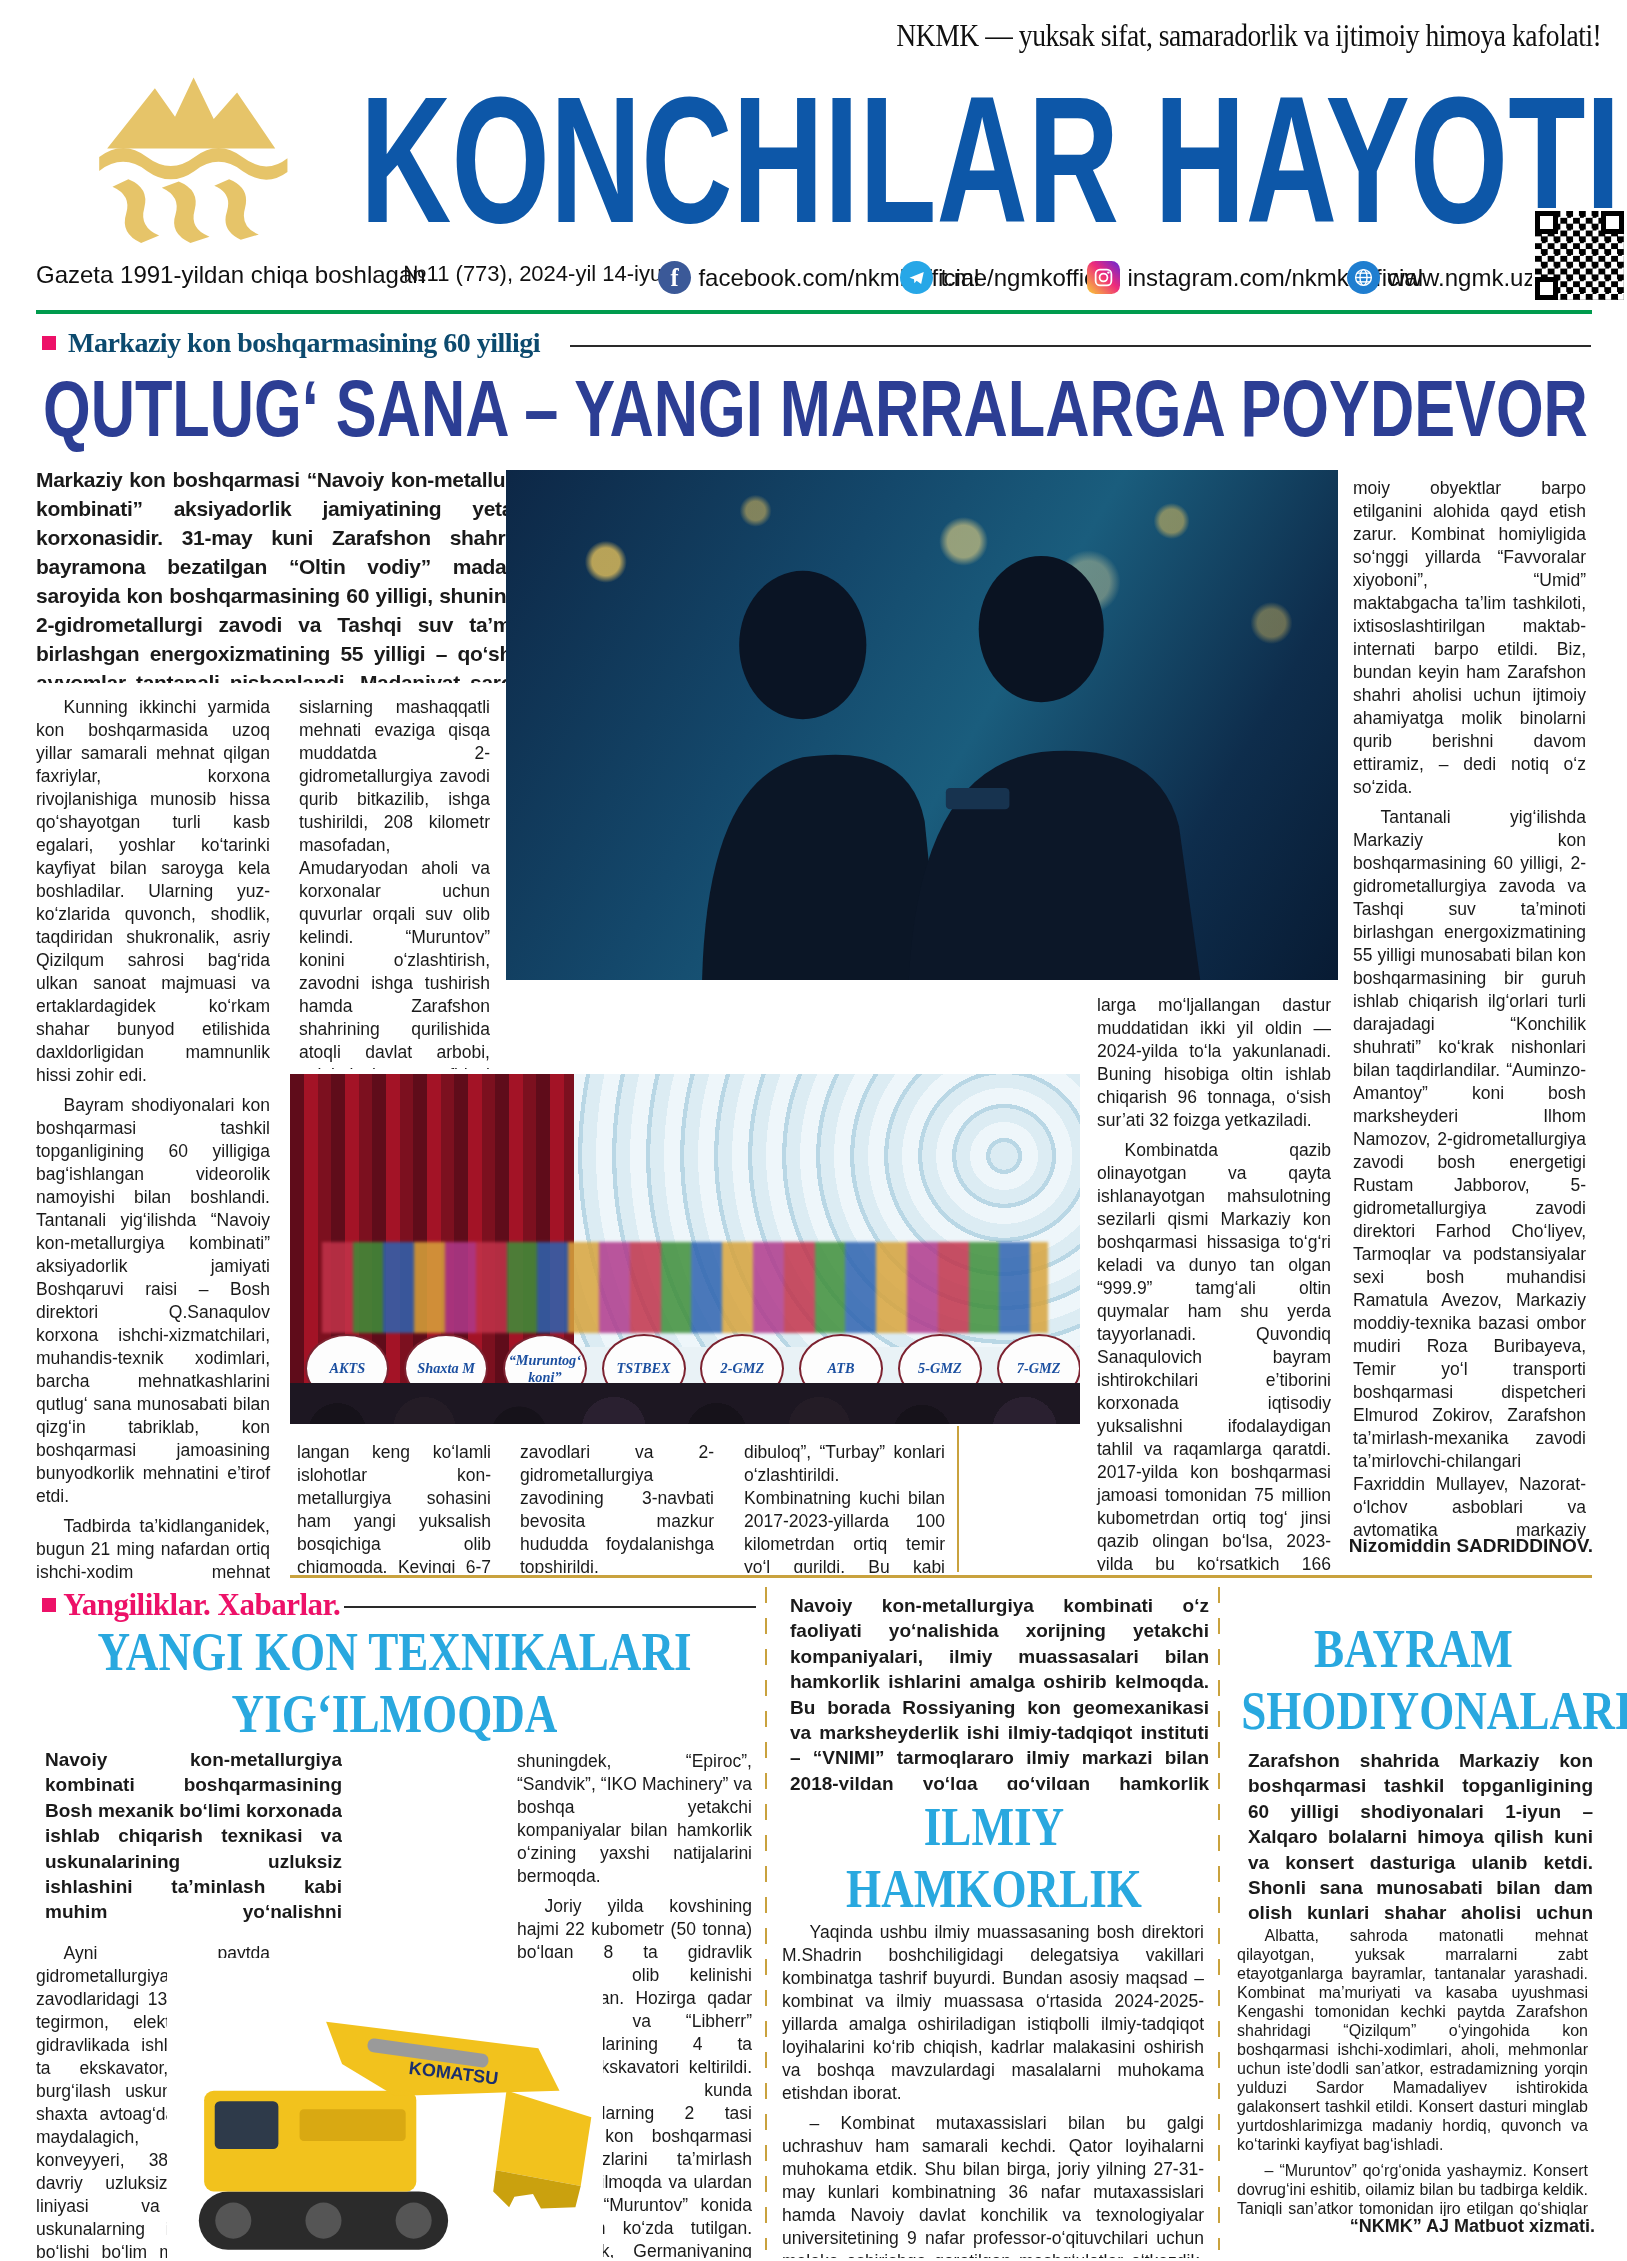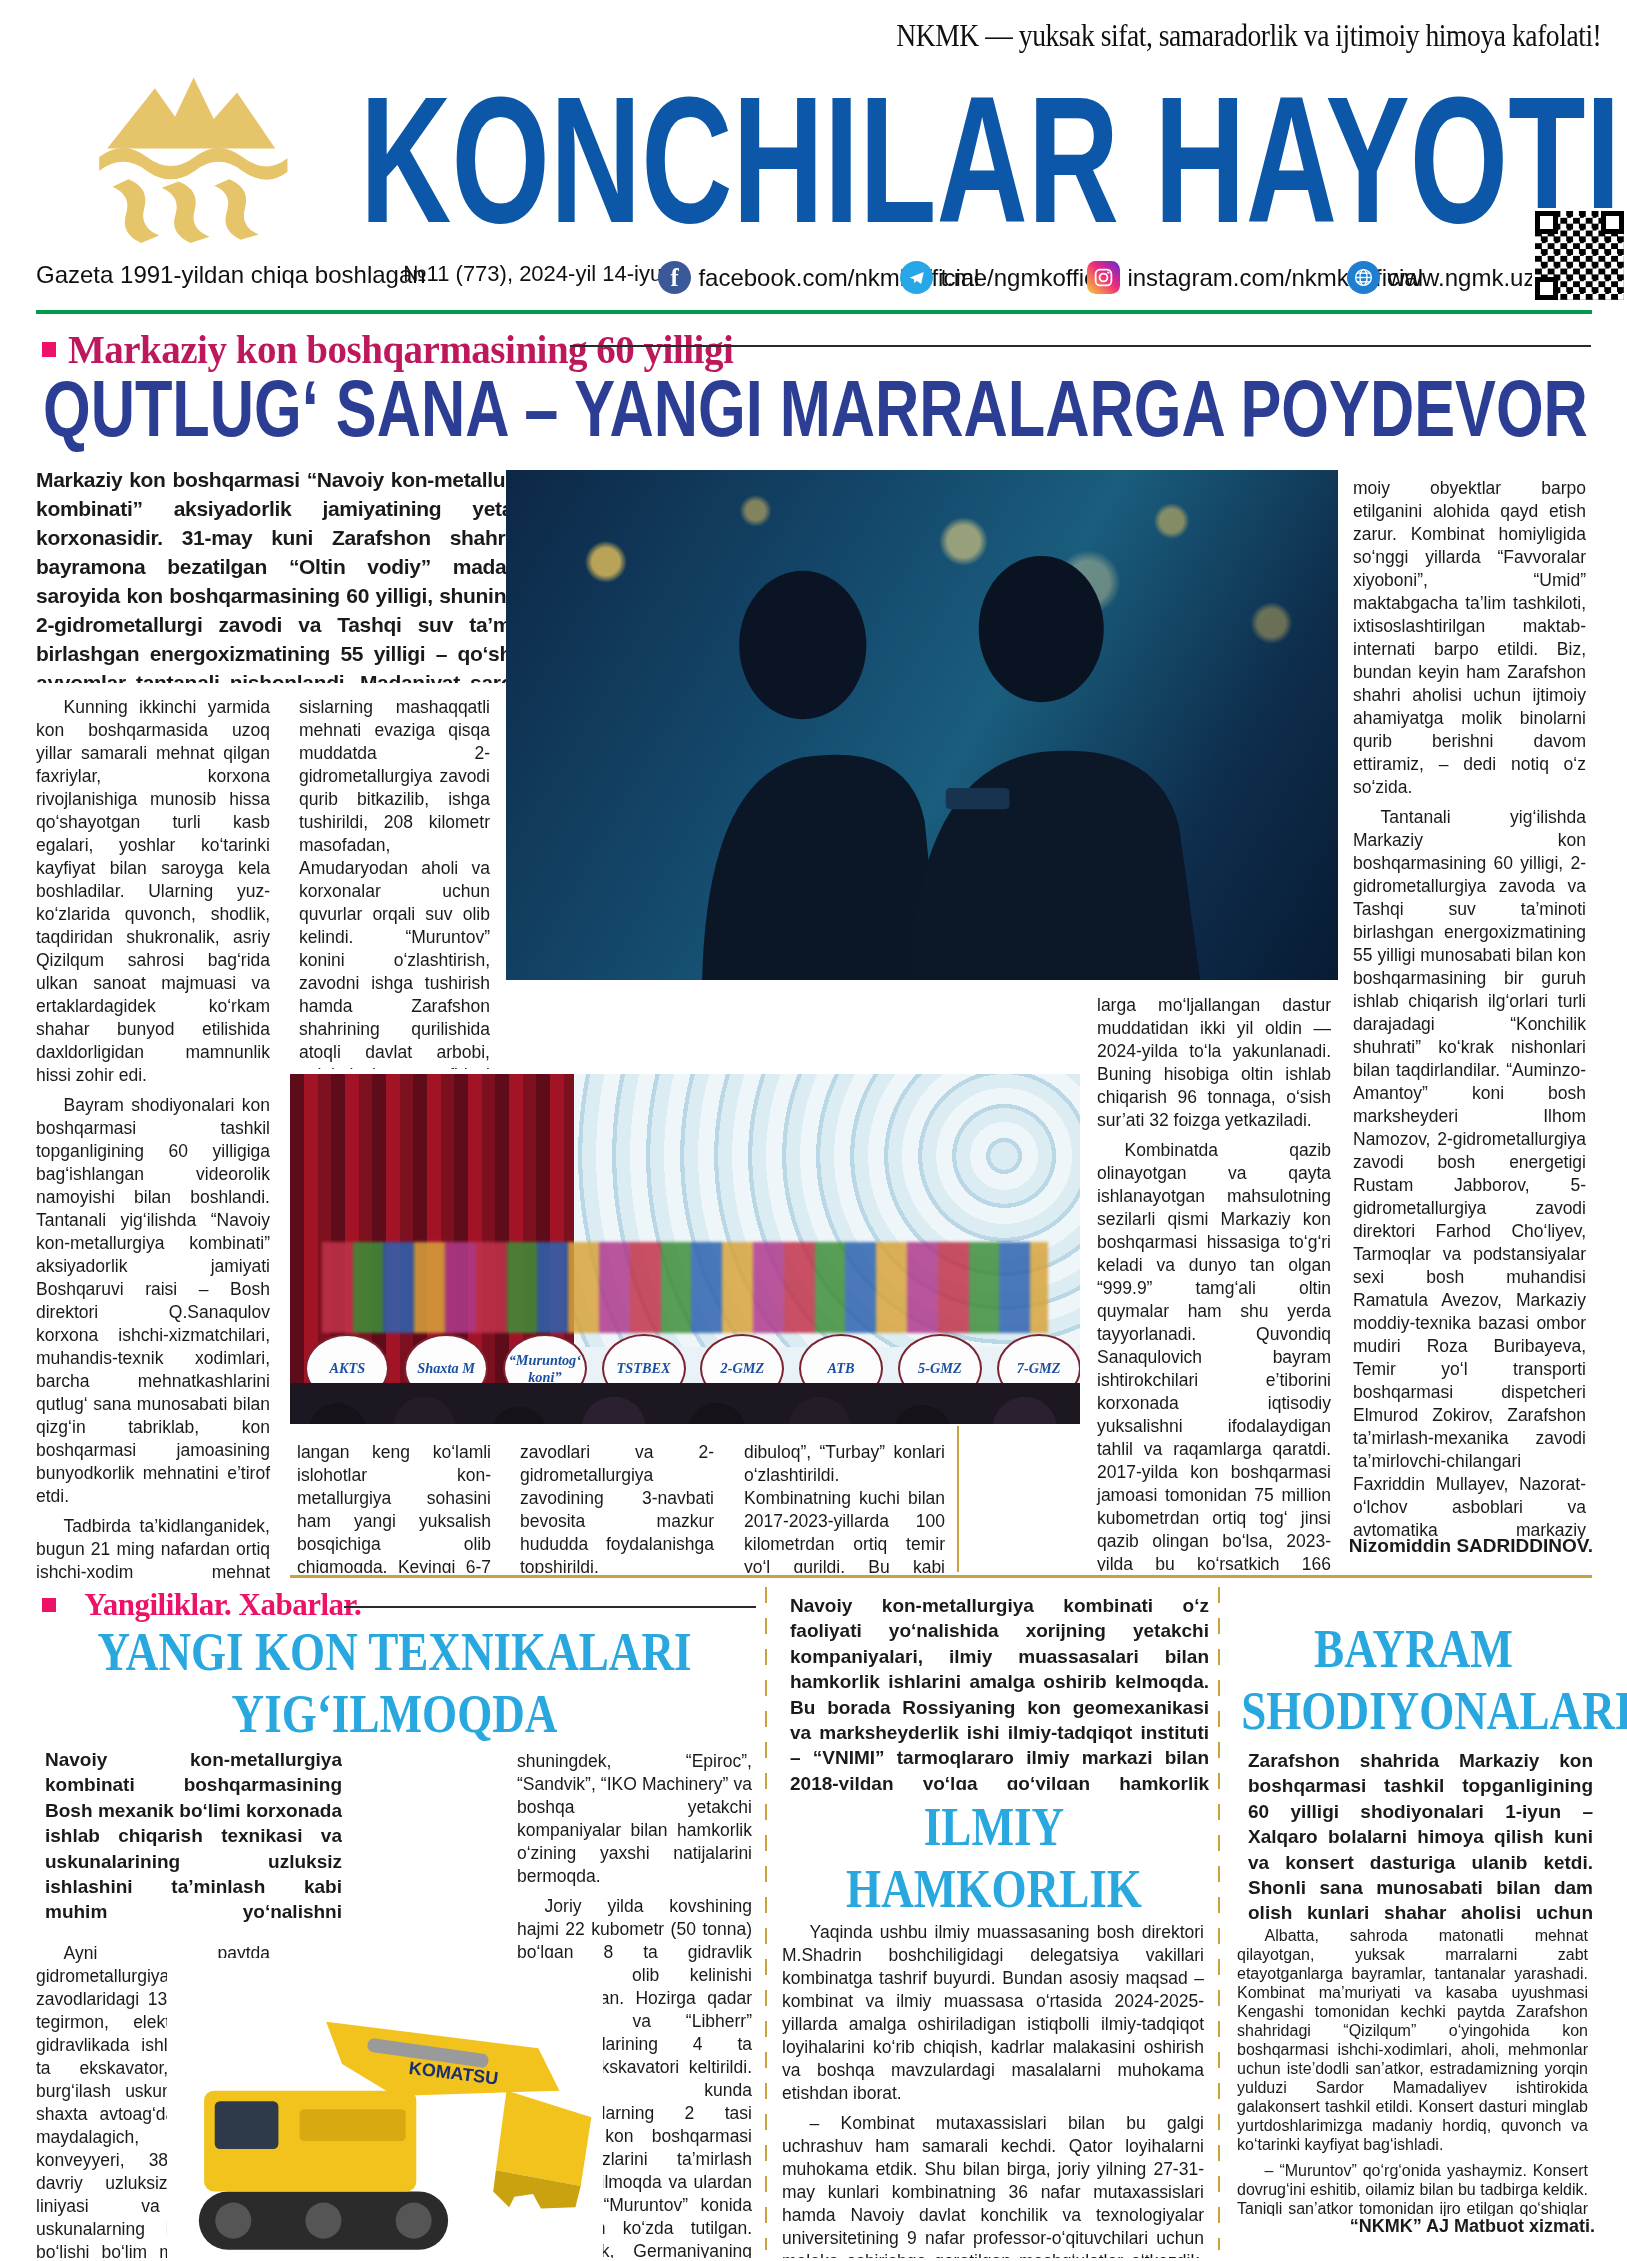--- a/index.html
+++ b/index.html
@@ -27,21 +27,21 @@
   .web{background:#1f7ed0;}
   .qr{left:1535px;top:211px;width:89px;height:89px;background:
       repeating-conic-gradient(#000 0% 25%,#fff 0% 50%) 0 0/12.7px 12.7px;outline:3.2px solid #fff;}
   .qr-eye{position:absolute;width:23px;height:23px;border:5.3px solid #000;background:#fff;box-sizing:border-box;}
   .qr-eye.e1{left:0;top:0;} .qr-eye.e2{right:0;top:0;} .qr-eye.e3{left:0;bottom:0;}
   .greenrule{left:36px;top:310px;width:1556px;height:3.7px;background:#009b4d;}
 
   
   .kicker-dot{width:14.3px;height:14.3px;background:#ed1168;}
   .kicker-row{left:42px;top:327px;display:flex;align-items:center;gap:11.7px;}
-  .kicker-text{font-family:"Liberation Serif",serif;font-weight:bold;font-size:39px;color:#be185d;letter-spacing:-0.5px;}
+  .kicker-text{font-family:"Liberation Serif",serif;font-weight:bold;font-size:28px;color:#0c4a6e;letter-spacing:-0.5px;}
   .kicker-rule{left:570px;top:345px;width:1021px;height:1.6px;background:#2a2a2a;}
   .main-headline{left:41px;top:361px;width:1551px;height:91px;}
 
   
   .lead{font-weight:bold;text-align:justify;font-size:21px;line-height:29px;letter-spacing:-0.3px;}
   .lead-main{left:36px;top:465px;width:518px;height:218px;overflow:hidden;}
   .bodycol{font-size:17.5px;line-height:23px;text-align:justify;overflow:hidden;}
   .bodycol .para{margin:7px;text-indent:27.6px;}
   .cont .para:first-child{text-indent:0;}
   .col1{left:29px;top:689px;width:248px;height:891px;}
@@ -85,21 +85,21 @@
                  radial-gradient(circle at 80% 124%,#16121a 0 29px,transparent 29px),
                  radial-gradient(circle at 93% 112%,#2a2030 0 32px,transparent 32px),
                  linear-gradient(#1d1722,#1d1722);}
   .goldrule-h{left:290px;top:1575px;width:1302px;height:2.6px;background:#c9a23e;}
   .goldrule-v{left:957px;top:1426px;width:2.1px;height:146px;background:#c9a23e;}
   .dashrule{width:2.1px;top:1587px;height:663px;
       background:repeating-linear-gradient(180deg,#c9a23e 0 16px,transparent 16px 31px);}
   .dash-1{left:765px;} .dash-2{left:1218px;}
 
   
-  .news-label-row{left:42px;top:1587px;display:flex;align-items:center;gap:28px;}
+  .news-label-row{left:42px;top:1587px;display:flex;align-items:center;gap:7px;}
   .news-label{font-family:"Liberation Serif",serif;font-weight:bold;font-size:31px;color:#ed1168;letter-spacing:-0.5px;}
   .news-rule{left:344px;top:1606px;width:412px;height:1.6px;background:#2a2a2a;}
   .subhead{font-family:"Liberation Serif",serif;font-weight:bold;color:#29a8df;text-align:center;line-height:1.1;
            transform:scale(.96,1.18);transform-origin:center top;}
   .head-equip{left:42px;top:1622px;width:705px;font-size:47px;}
   .head-sci{left:779px;top:1797px;width:430px;font-size:47px;}
   .head-hol{left:1234px;top:1619px;width:359px;font-size:47px;}
   .lead-sm{font-weight:bold;text-align:justify;font-size:19px;line-height:25.4px;}
   .lead-equip{left:45px;top:1747px;width:297px;height:183px;overflow:hidden;}
   .lead-sci{left:790px;top:1593px;width:419px;height:197px;overflow:hidden;}

